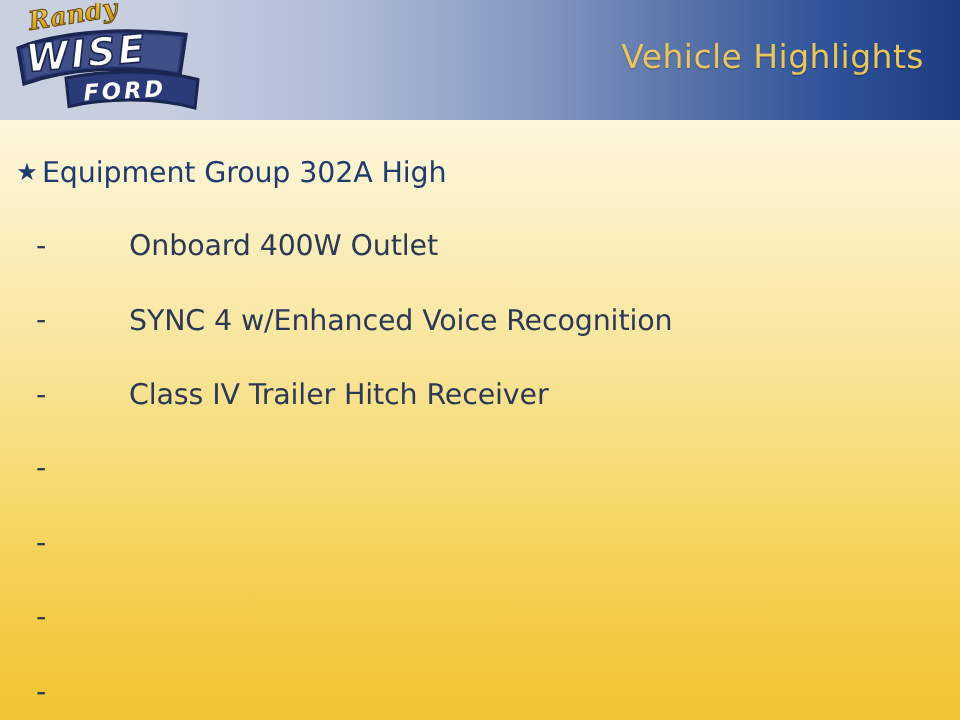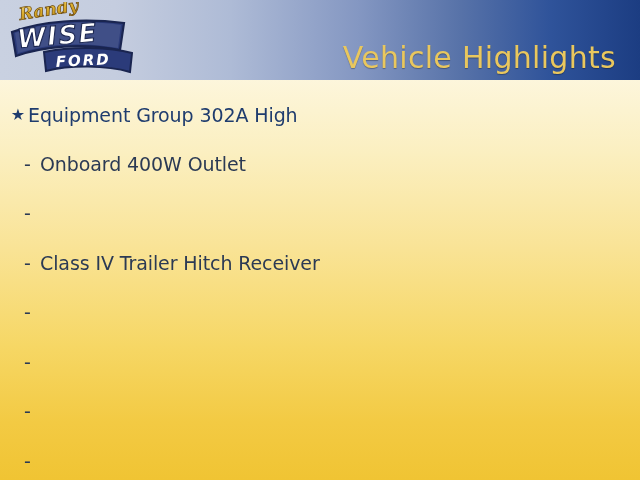--- a/index.html
+++ b/index.html
@@ -43,23 +43,23 @@
                 #8497C2 56%,
                 #5772A8 72%,
                 #2F539A 86%,
                 #1C3D82 100%);
     overflow: hidden;
   }
 
   #header-title {
     position: absolute;
     right: 24px;
-    top: 40px;
+    top: 26px;
     font-family: "DejaVu Sans", sans-serif;
-    font-size: 30px;
+    font-size: 22px;
     font-weight: 400;
     letter-spacing: 0.3px;
     color: #E9C75E;
     white-space: nowrap;
     text-shadow: 0 1px 1px rgba(0,0,0,0.30);
   }
 
   
   #logo {
     position: absolute;
@@ -110,21 +110,21 @@
 
   .hl-label {
     flex: 0 1 auto;
     font-family: "DejaVu Sans", sans-serif;
     font-size: 19px;
     font-weight: 400;
     letter-spacing: -0.1px;
     text-align: right;
   }
   .level-0 .hl-label { color: #1F3C6E; }
-  .level-1 .hl-label { color: #2B3A54; }
+  .level-1 .hl-label { color: #2B3A54; margin-left: 46px; }
 </style>
 </head>
 <body>
 
 <div id="slide">
 
   <div id="header">
 
     <div id="logo">
       <svg width="130" height="76" viewBox="0 0 130 76" xmlns="http://www.w3.org/2000/svg">
@@ -160,20 +160,21 @@
       <div class="hl-row level-0" style="top: 10px;">
         <span class="hl-marker">★</span>
         <span class="hl-label">Equipment Group 302A High</span>
       </div>
       <div class="hl-row level-1" style="top: 59.5px;">
         <span class="hl-marker">-</span>
         <span class="hl-label">Onboard 400W Outlet</span>
       </div>
       <div class="hl-row level-1" style="top: 109px;">
         <span class="hl-marker">-</span>
+        <span class="hl-label">SYNC 4 w/Enhanced Voice Recognition</span>
       </div>
       <div class="hl-row level-1" style="top: 158.5px;">
         <span class="hl-marker">-</span>
         <span class="hl-label">Class IV Trailer Hitch Receiver</span>
       </div>
       <div class="hl-row level-1" style="top: 208px;">
         <span class="hl-marker">-</span>
       </div>
       <div class="hl-row level-1" style="top: 257.5px;">
         <span class="hl-marker">-</span>

